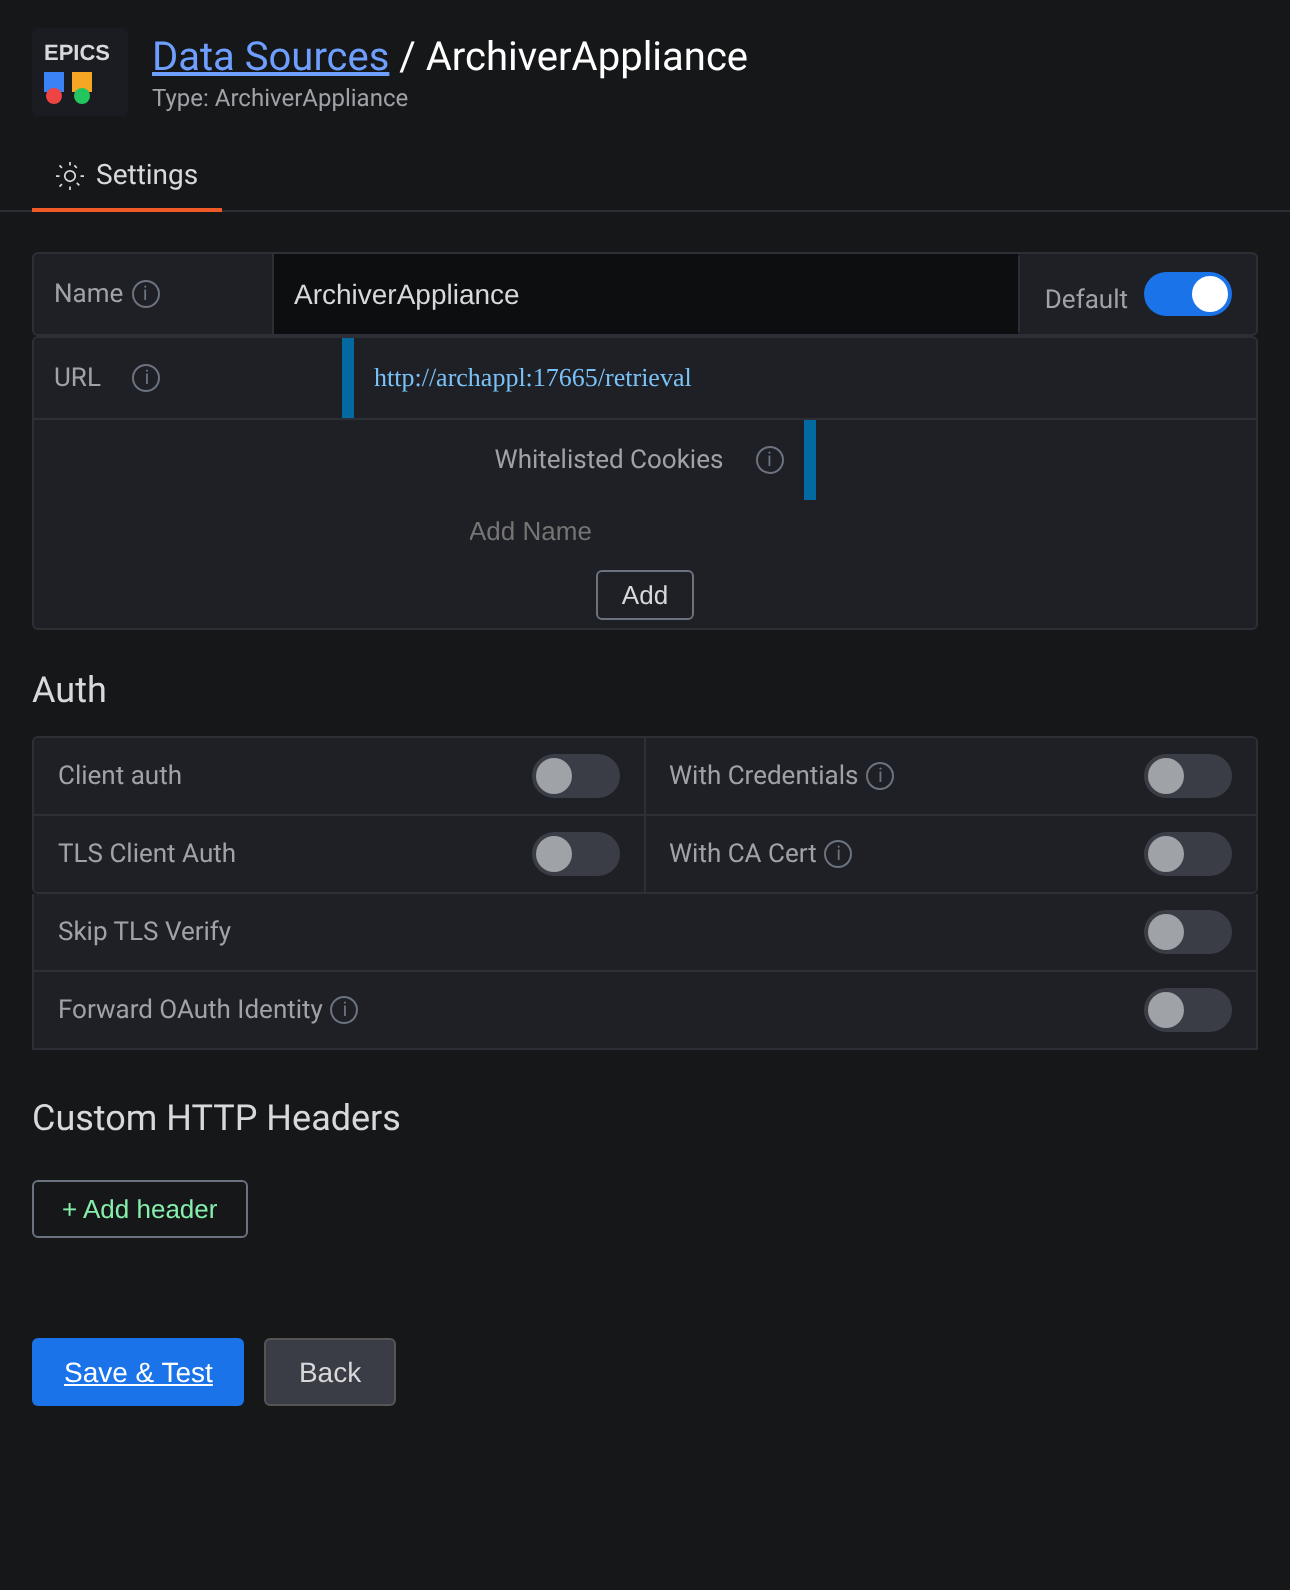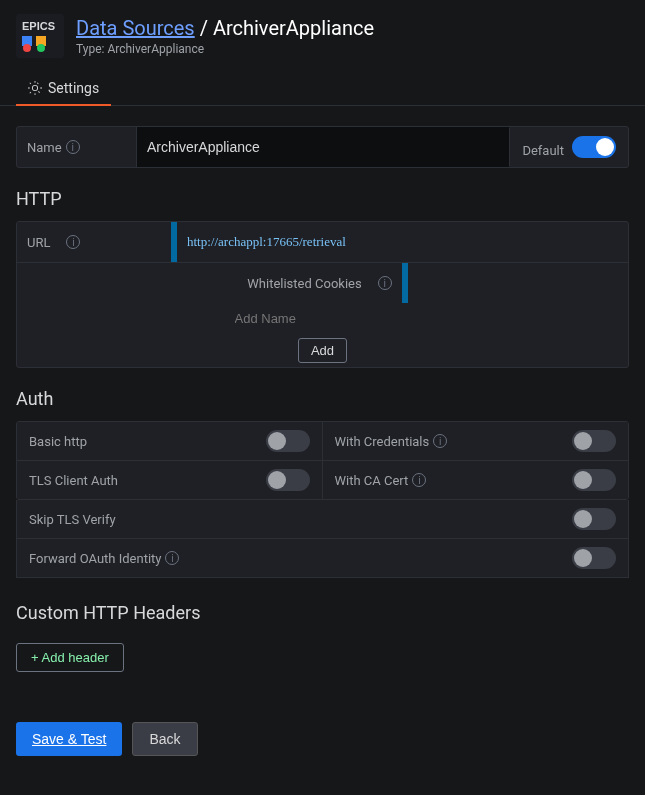--- a/index.html
+++ b/index.html
@@ -372,21 +372,20 @@
     <div class="name-default">
       <span class="name-default-label">Default</span>
       <label class="toggle">
         <input type="checkbox" checked="" style="">
         <span class="toggle-slider"></span>
       </label>
     </div>
   </div>
 
   
-  <div class="section-title">HTTP</div>
 
   <div class="http-section">
     <div class="http-row">
       <div class="http-label">
         <span>URL</span>
         <span class="info-icon">i</span>
       </div>
       <span class="http-value">http://archappl:17665/retrieval</span>
     </div>
     <div class="http-row">
@@ -398,21 +397,21 @@
       <button class="add-btn">Add</button>
     </div>
   </div>
 
   
   <div class="section-title">Auth</div>
 
   <div class="auth-grid">
 
     <div class="auth-row">
-      <span class="auth-row-label">Basic http</span>
+      <span class="auth-row-label">Client auth</span>
       <label class="toggle">
         <input type="checkbox" style="">
         <span class="toggle-slider"></span>
       </label>
     </div>
     <div class="auth-row no-border-right">
       <span class="auth-row-label">
         <span>With Credentials</span>
         <span class="info-icon">i</span>
       </span>

